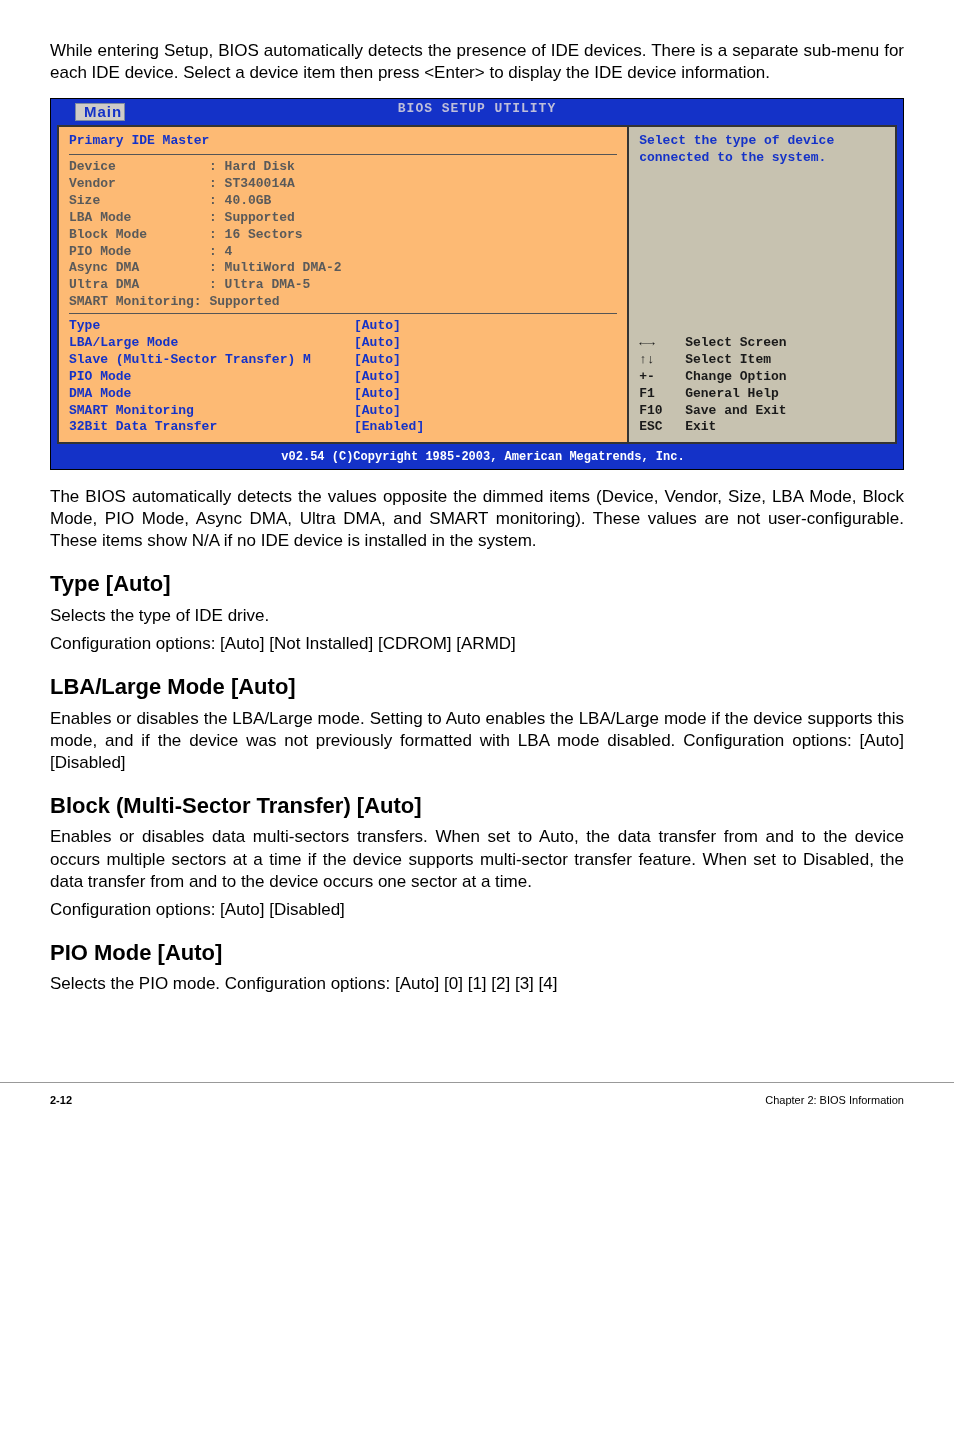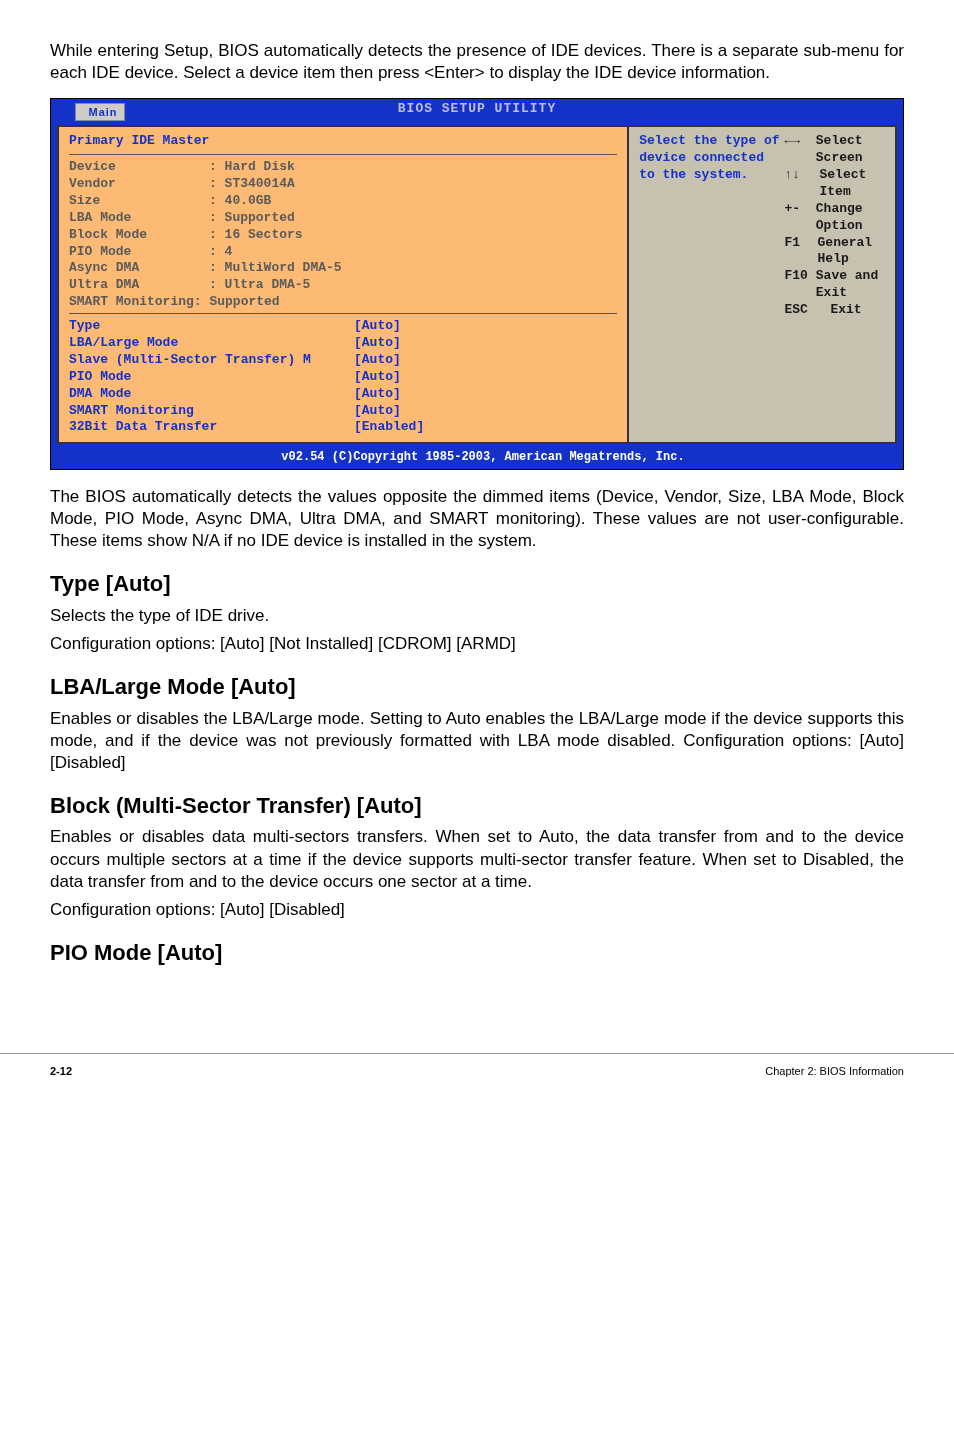--- a/index.html
+++ b/index.html
@@ -44,21 +44,21 @@
     letter-spacing: 1px;
   }
   .bios-tab {
     position: absolute;
     left: 24px;
     bottom: 0;
     background: #cfccc7;
     border: 1px solid #7e8ba0;
     height: 18px;
     width: 50px;
-    font-size: 11px;
+    font-size: 15px;
     font-family: Arial, sans-serif;
     color: #1432c8;
     line-height: 16px;
     padding-left: 6px;
   }
   .bios-body { display: flex; background: #1432c8; padding: 4px 6px 6px 6px; }
   .bios-left {
     flex: 0 0 68%;
     background: #fdba74;
     border: 2px solid #333;
@@ -68,21 +68,21 @@
     font-weight: bold;
   }
   .bios-right {
     flex: 1;
     background: #c7c2b0;
     border: 2px solid #333;
     border-left-width: 1px;
     padding: 6px 10px;
     color: #223;
     font-weight: bold;
-    display: flex; flex-direction: row; justify-content: space-between;
+    display: flex; flex-direction: column; justify-content: space-between;
   }
   .bios-left .master-title { margin-bottom: 4px; }
   .bios-left hr { border: 0; border-top: 1px solid #555; margin: 2px 0 4px 0; }
   .bios-info-row { display: flex; color: #5a5a5a; font-weight: bold; }
   .bios-info-row .lbl { width: 140px; white-space: pre; }
   .bios-info-row .val { }
   .bios-cfg-row { display: flex; color: #1432c8; font-weight: bold; }
   .bios-cfg-row .lbl { width: 285px; }
   .bios-cfg-row .val { }
   .help-top { color: #1432c8; font-weight: bold; }
@@ -146,21 +146,21 @@
           <div class="bios-info-row">
               <span class="lbl">Block Mode     </span>
               <span class="val">: <span>16 Sectors</span></span>
             </div>
           <div class="bios-info-row">
               <span class="lbl">PIO Mode       </span>
               <span class="val">: <span>4</span></span>
             </div>
           <div class="bios-info-row">
               <span class="lbl">Async DMA      </span>
-              <span class="val">: <span>MultiWord DMA-5</span></span>
+              <span class="val">: <span>MultiWord DMA-2</span></span>
             </div>
           <div class="bios-info-row">
               <span class="lbl">Ultra DMA      </span>
               <span class="val">: <span>Ultra DMA-5</span></span>
             </div>
           <div class="bios-info-row">
               <span class="lbl" style="width:auto">SMART Monitoring: <span>Supported</span></span>
             </div>
         </div>
         <hr>
@@ -235,19 +235,20 @@
   <p class="body-text">Configuration options: [Auto] [Not Installed] [CDROM] [ARMD]</p>
 
   <h2>LBA/Large Mode [Auto]</h2>
   <p class="body-text">Enables or disables the LBA/Large mode. Setting to Auto enables the LBA/Large mode if the device supports this mode, and if the device was not previously formatted with LBA mode disabled. Configuration options: [Auto] [Disabled]</p>
 
   <h2>Block (Multi-Sector Transfer) [Auto]</h2>
   <p class="body-text">Enables or disables data multi-sectors transfers. When set to Auto, the data transfer from and to the device occurs multiple sectors at a time if the device supports multi-sector transfer feature. When set to Disabled, the data transfer from and to the device occurs one sector at a time.</p>
   <p class="body-text"> Configuration options: [Auto] [Disabled]</p>
 
   <h2>PIO Mode [Auto]</h2>
+  <p class="body-text">Selects the PIO mode. Configuration options: [Auto] [0] [1] [2] [3] [4]</p>
 
 </div>
 
 <div class="footer-bar">
   <span class="pg">2-12</span>
   <span class="ch">Chapter 2: BIOS Information</span>
 </div>
 
 </body></html>

